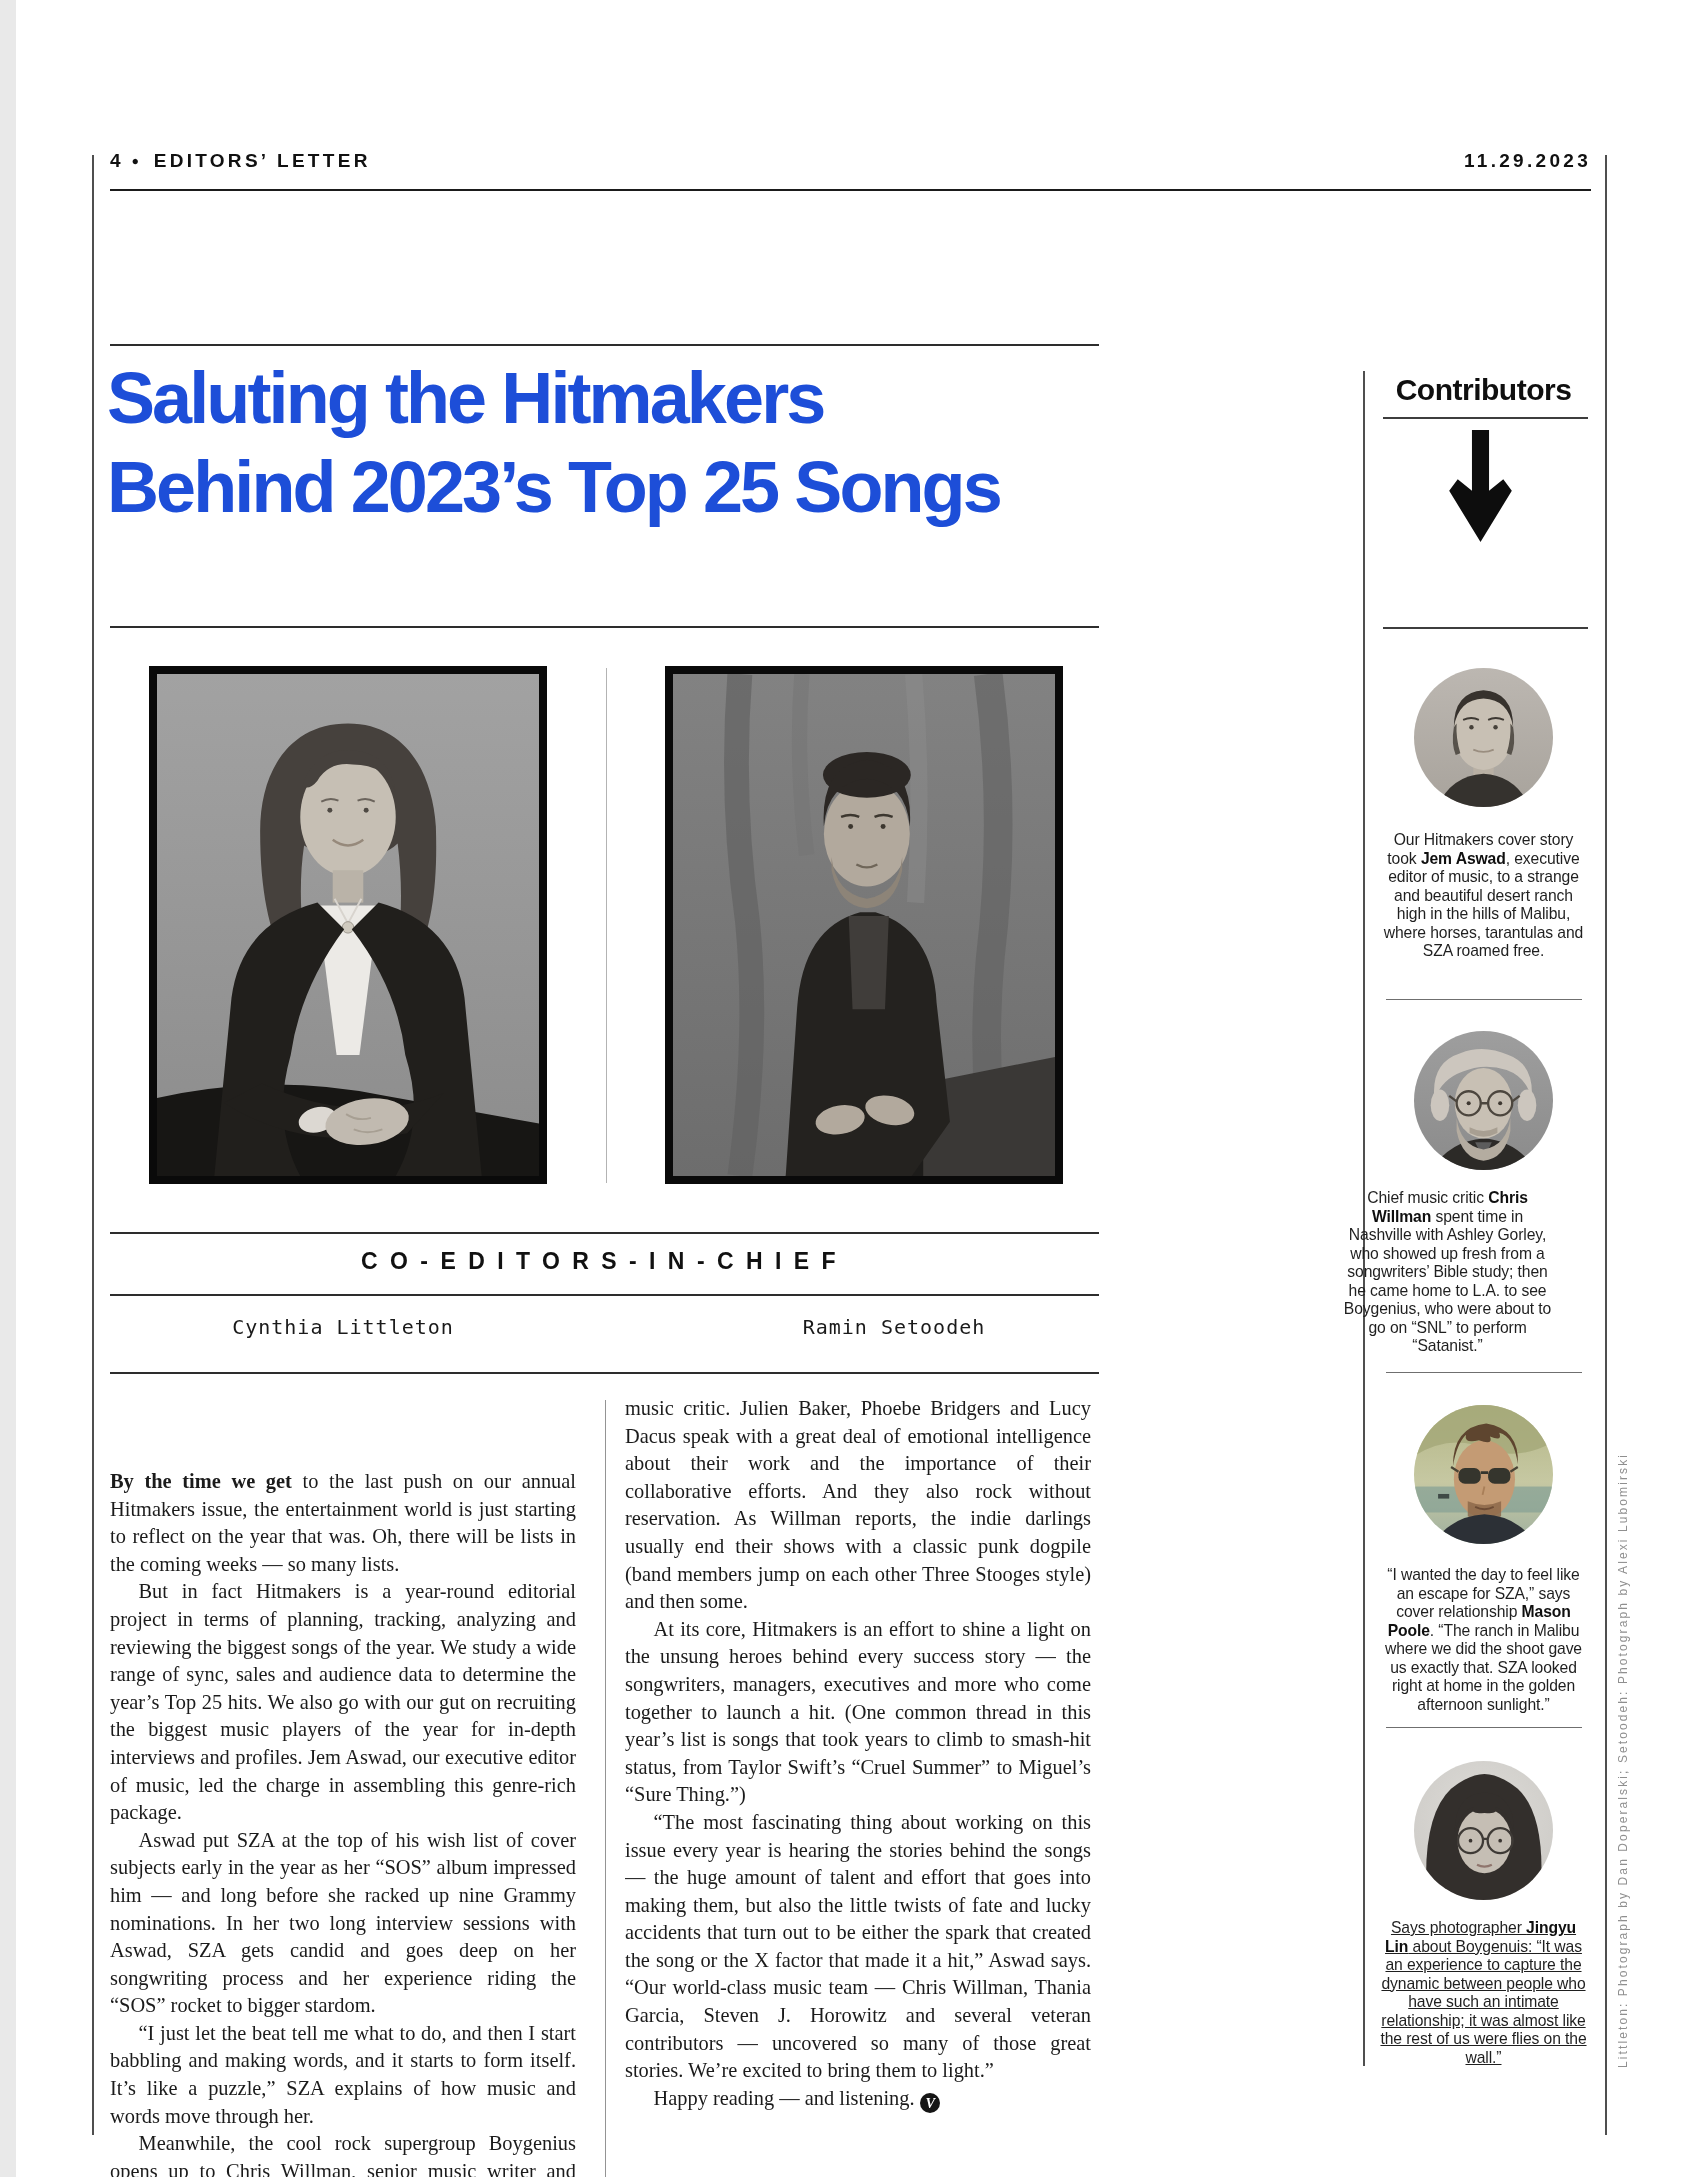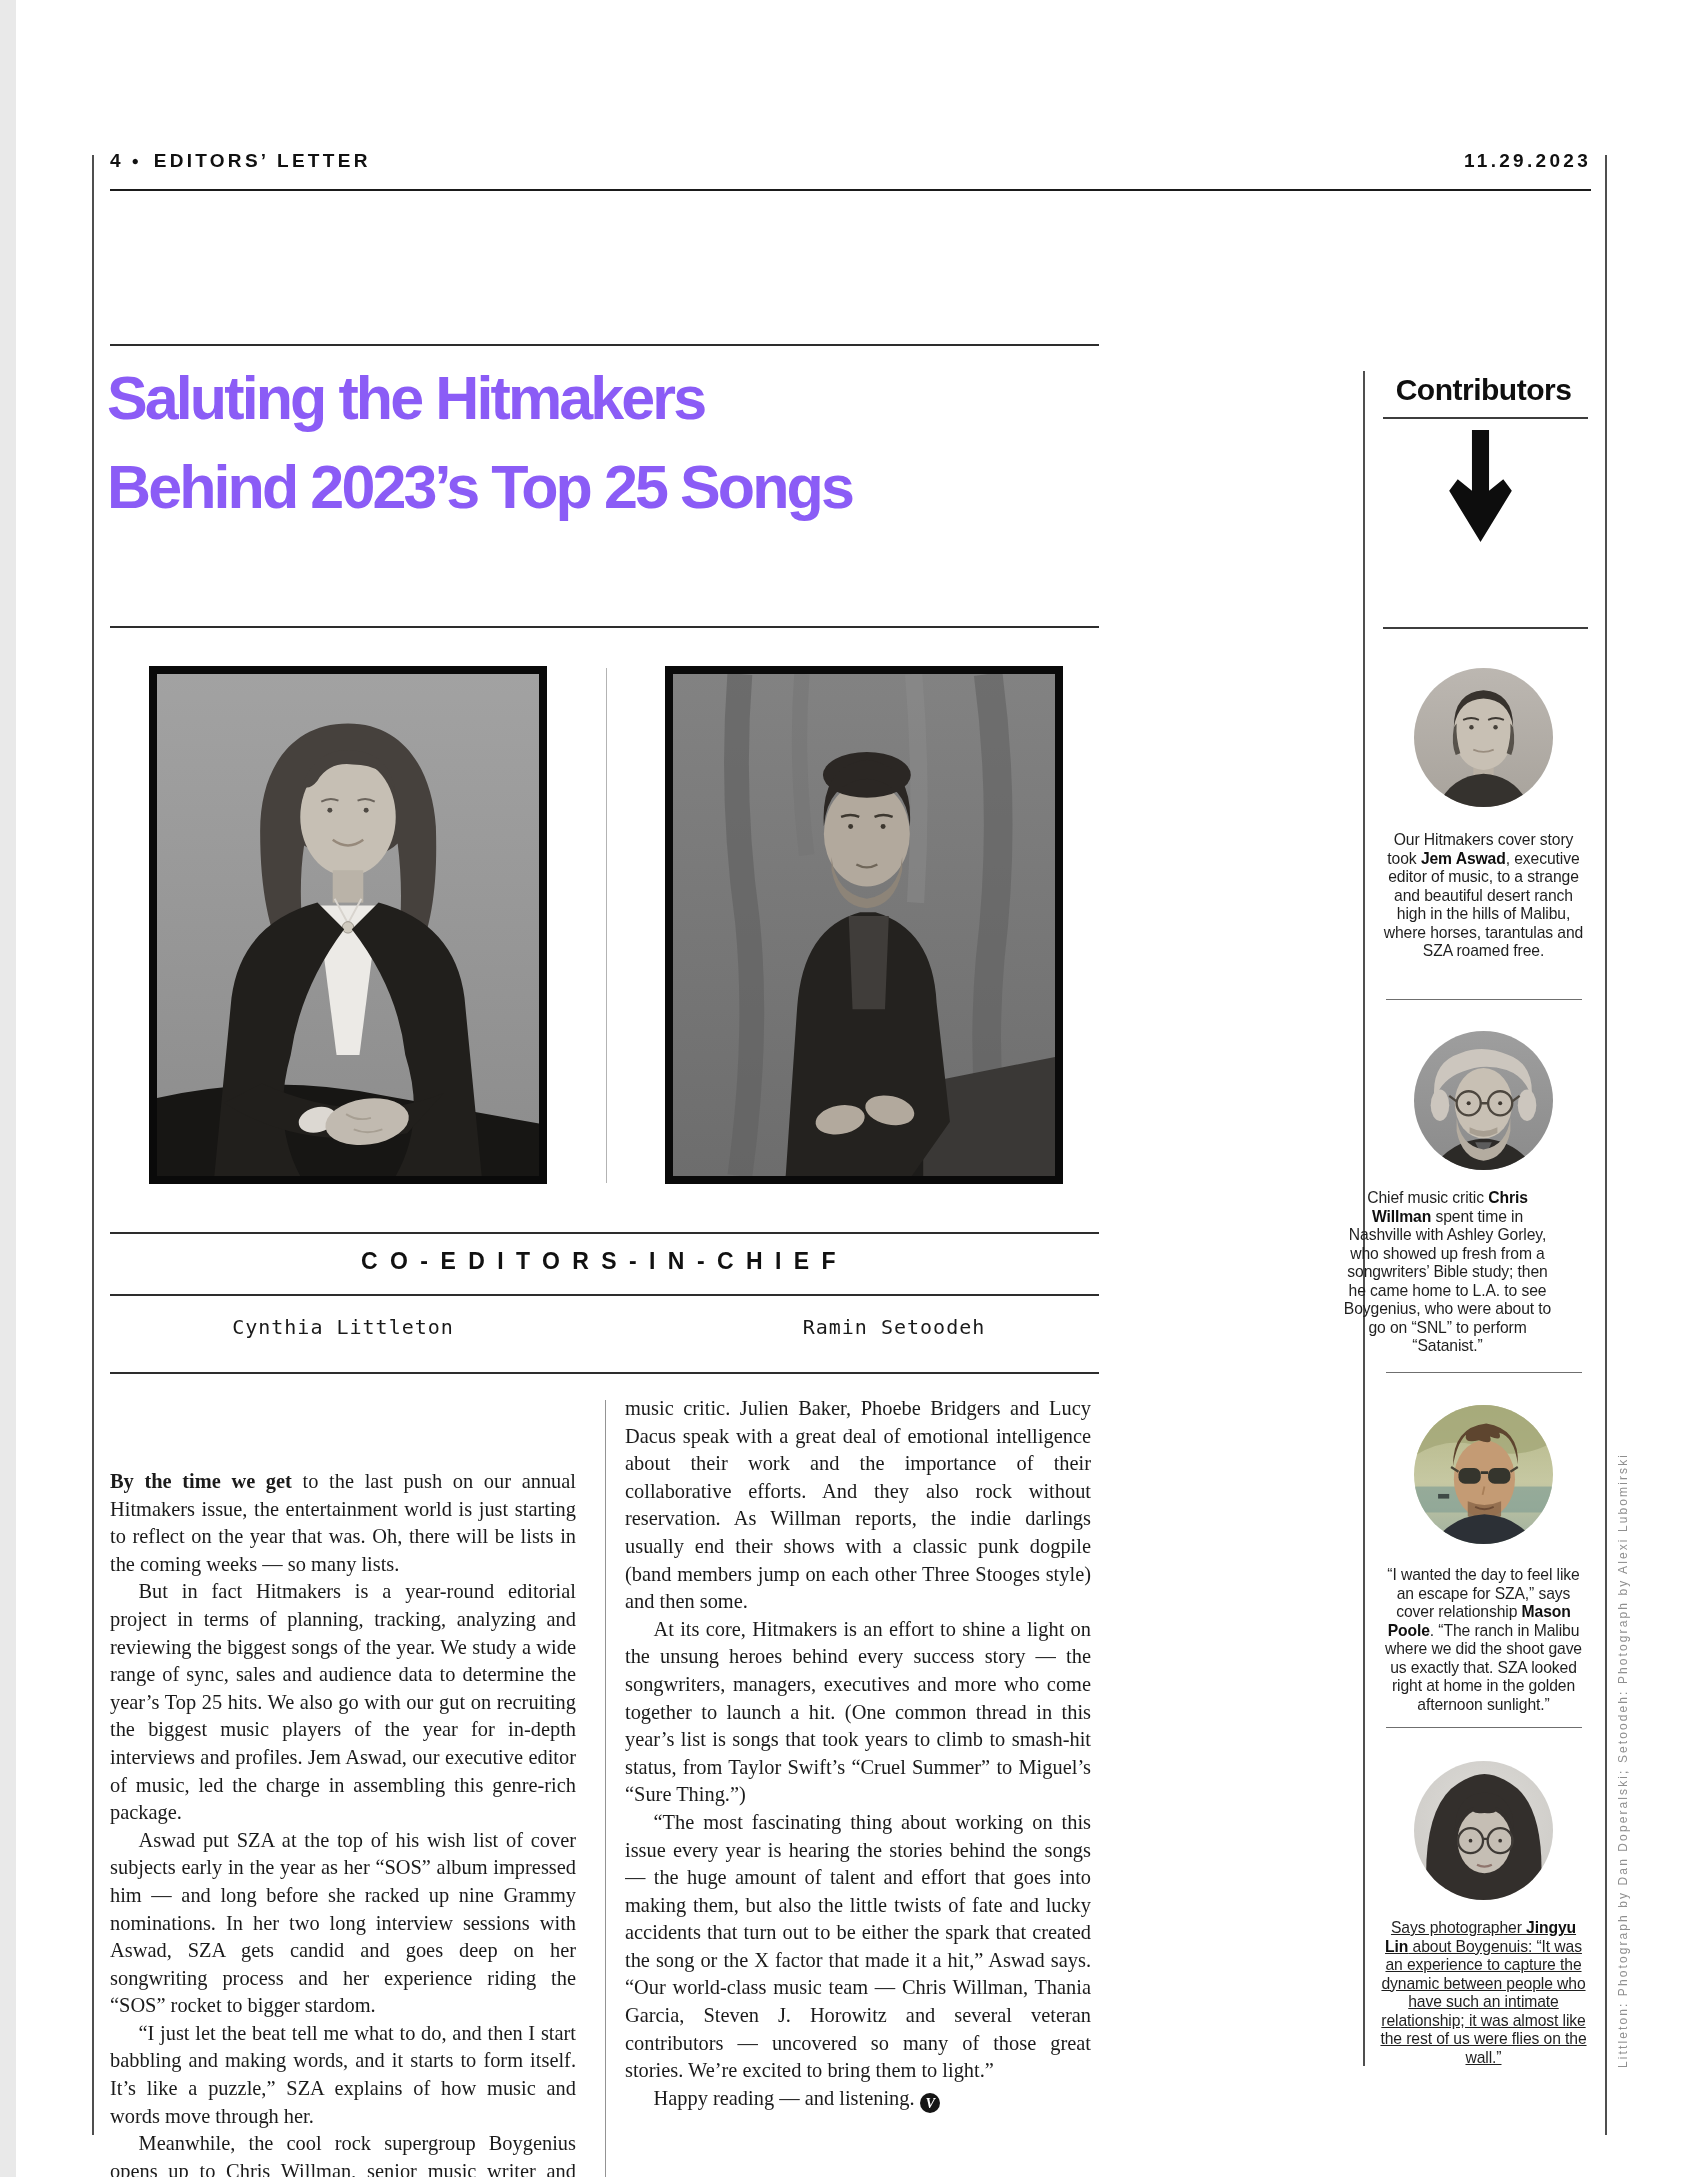--- a/index.html
+++ b/index.html
@@ -8,21 +8,21 @@
   .abs{position:absolute;}
   .rule{background:#2d2d2d;}
   .vline{background:#4f4f4f;}
 
   
   .kicker{font-weight:700;font-size:19px;letter-spacing:3.3px;color:#111;white-space:nowrap;}
   .kicker .bullet{font-size:12.4px;vertical-align:1.9px;margin:0 11.4px 0 7.6px;}
   .date{text-align:right;}
 
   
-  .headline{font-weight:800;font-size:61px;line-height:89px;letter-spacing:-2.9px;color:#8b5cf6;}
+  .headline{font-weight:800;font-size:72px;line-height:89px;letter-spacing:-2.9px;color:#1d4ed8;}
   .headline div{white-space:nowrap;}
 
   
   .bigphoto{border:8.6px solid #0a0a0a;box-sizing:border-box;background:#8f8f8f;}
   .bigphoto svg{display:block;width:100%;height:100%;}
 
   
   .coeditors{font-weight:700;font-size:23px;letter-spacing:12.4px;text-align:center;color:#111;}
   .editorname{font-family:"DejaVu Sans Mono","Liberation Mono",monospace;font-size:20px;
               letter-spacing:1px;text-align:center;color:#1a1a1a;}

